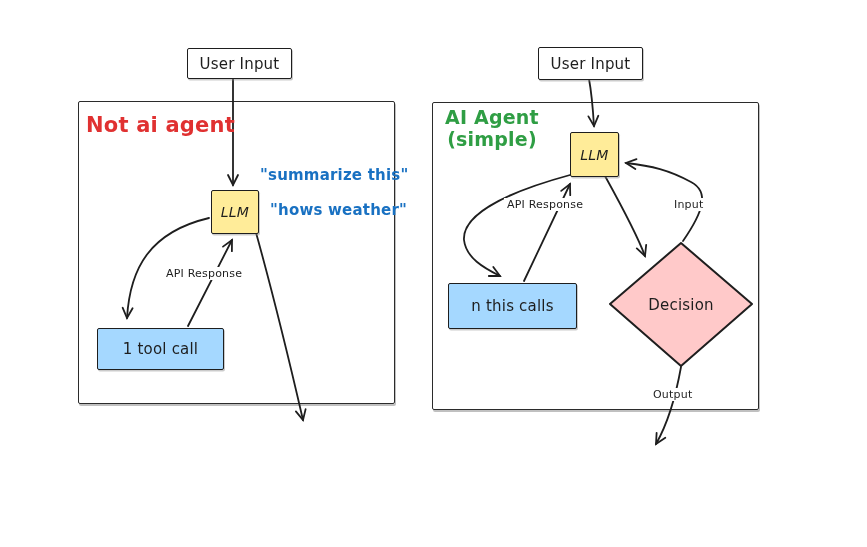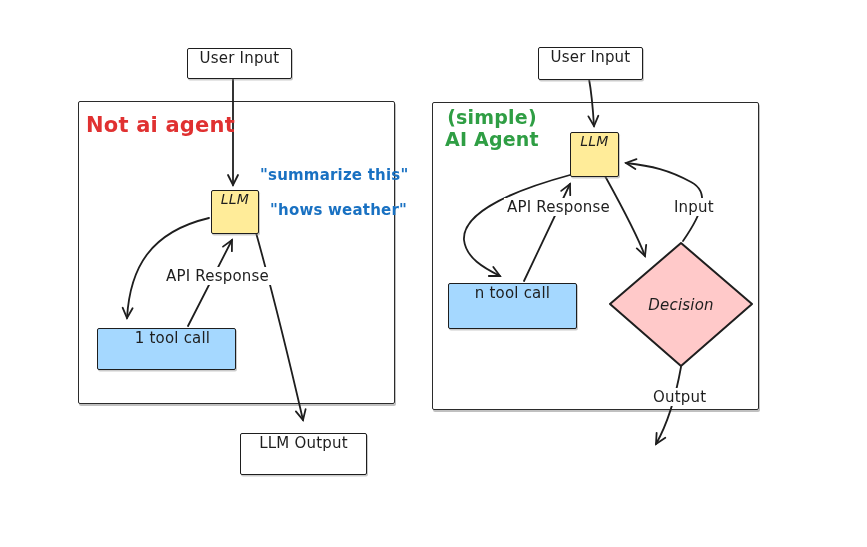--- a/index.html
+++ b/index.html
@@ -6,43 +6,43 @@
   .stage{
     position:relative;width:867px;height:547px;background:#ffffff;
     font-family:"DejaVu Sans", sans-serif;color:#1e1e1e;overflow:hidden;
     letter-spacing:.2px;
   }
   .container{
     position:absolute;background:transparent;border:1.6px solid #2b2b2b;
     border-radius:2px;box-shadow:1px 2px 0 rgba(140,140,140,.55);z-index:1;
   }
   .node{
-    position:absolute;display:flex;align-items:flex-start;justify-content:center;
+    position:absolute;display:flex;align-items:center;justify-content:center;
     background:#ffffff;border:1.8px solid #1e1e1e;border-radius:2px;
     font-size:15px;z-index:3;box-shadow:1px 1.5px 0 rgba(140,140,140,.45);
   }
   .node-yellow{background:#ffec99;font-style:italic;font-size:14px;}
   .node-blue{background:#a5d8ff;}
   .arrows{position:absolute;left:0;top:0;z-index:2;pointer-events:none;}
   .arrows path{fill:none;stroke:#1e1e1e;stroke-width:1.8;stroke-linecap:round;}
-  .lbl{position:absolute;font-size:15px;z-index:4;white-space:nowrap;}
+  .lbl{position:absolute;font-size:11px;z-index:4;white-space:nowrap;}
   .mask{background:#ffffff;padding:0 3px;}
   .title-red{
     position:absolute;left:86px;top:113px;font-size:21px;font-weight:bold;
     color:#e03131;z-index:4;white-space:nowrap;
   }
   .title-green{
     position:absolute;left:444px;top:106px;width:96px;text-align:center;
     font-size:19px;line-height:22px;font-weight:bold;color:#2f9e44;z-index:4;
   }
   .quote{
     position:absolute;font-size:15px;font-weight:600;color:#1971c2;
     z-index:4;white-space:nowrap;
   }
-  .diamond{position:absolute;left:608px;top:241px;width:146px;height:127px;z-index:3;font-style:italic;}
+  .diamond{position:absolute;left:608px;top:241px;width:146px;height:127px;z-index:3;}
   .diamond svg{position:absolute;left:0;top:0;}
   .diamond span{
     position:absolute;left:0;top:0;width:100%;height:100%;
     display:flex;align-items:center;justify-content:center;font-size:15px;
   }
 </style>
 </head>
 <body>
 
 <div class="stage">
@@ -76,47 +76,44 @@
 
   <div class="quote" style="left:260px;top:166px;">"summarize this"</div>
   <div class="quote" style="left:270px;top:201px;">"hows weather"</div>
 
   <div class="node node-yellow" style="left:211px;top:190px;width:46px;height:42px;">
     <span>LLM</span>
   </div>
 
   <div class="lbl mask" style="left:163px;top:267px;">API Response</div>
 
-  <div class="node node-blue" style="left:97px;top:328px;width:125px;height:40px;padding-left:12px;">
+  <div class="node node-blue" style="left:97px;top:328px;width:125px;height:40px;">
     <span>1 tool call</span>
   </div>
 
-  <div class="node" style="left:240px;top:433px;width:125px;height:40px;">
-    <span>LLM Output</span>
-  </div>
 
   <div class="node" style="left:538px;top:47px;width:103px;height:31px;">
     <span>User Input</span>
   </div>
 
   <div class="title-green">
+    <div>AI Agent</div>
     <div>(simple)</div>
-    <div>AI Agent</div>
   </div>
 
   <div class="node node-yellow" style="left:570px;top:132px;width:47px;height:43px;">
     <span>LLM</span>
   </div>
 
   <div class="lbl mask" style="left:504px;top:198px;">API Response</div>
 
   <div class="lbl mask" style="left:671px;top:198px;">Input</div>
 
   <div class="node node-blue" style="left:448px;top:283px;width:127px;height:44px;">
-    <span>n tool call</span>
+    <span>n this calls</span>
   </div>
 
   <div class="diamond">
     <svg width="146" height="127" viewBox="0 0 146 127">
       <polygon points="73,2 144,63 73,125 2,63" fill="#ffc9c9" stroke="#1e1e1e" stroke-width="2" stroke-linejoin="round"></polygon>
     </svg>
     <span>Decision</span>
   </div>
 
   <div class="lbl mask" style="left:650px;top:388px;">Output</div>

